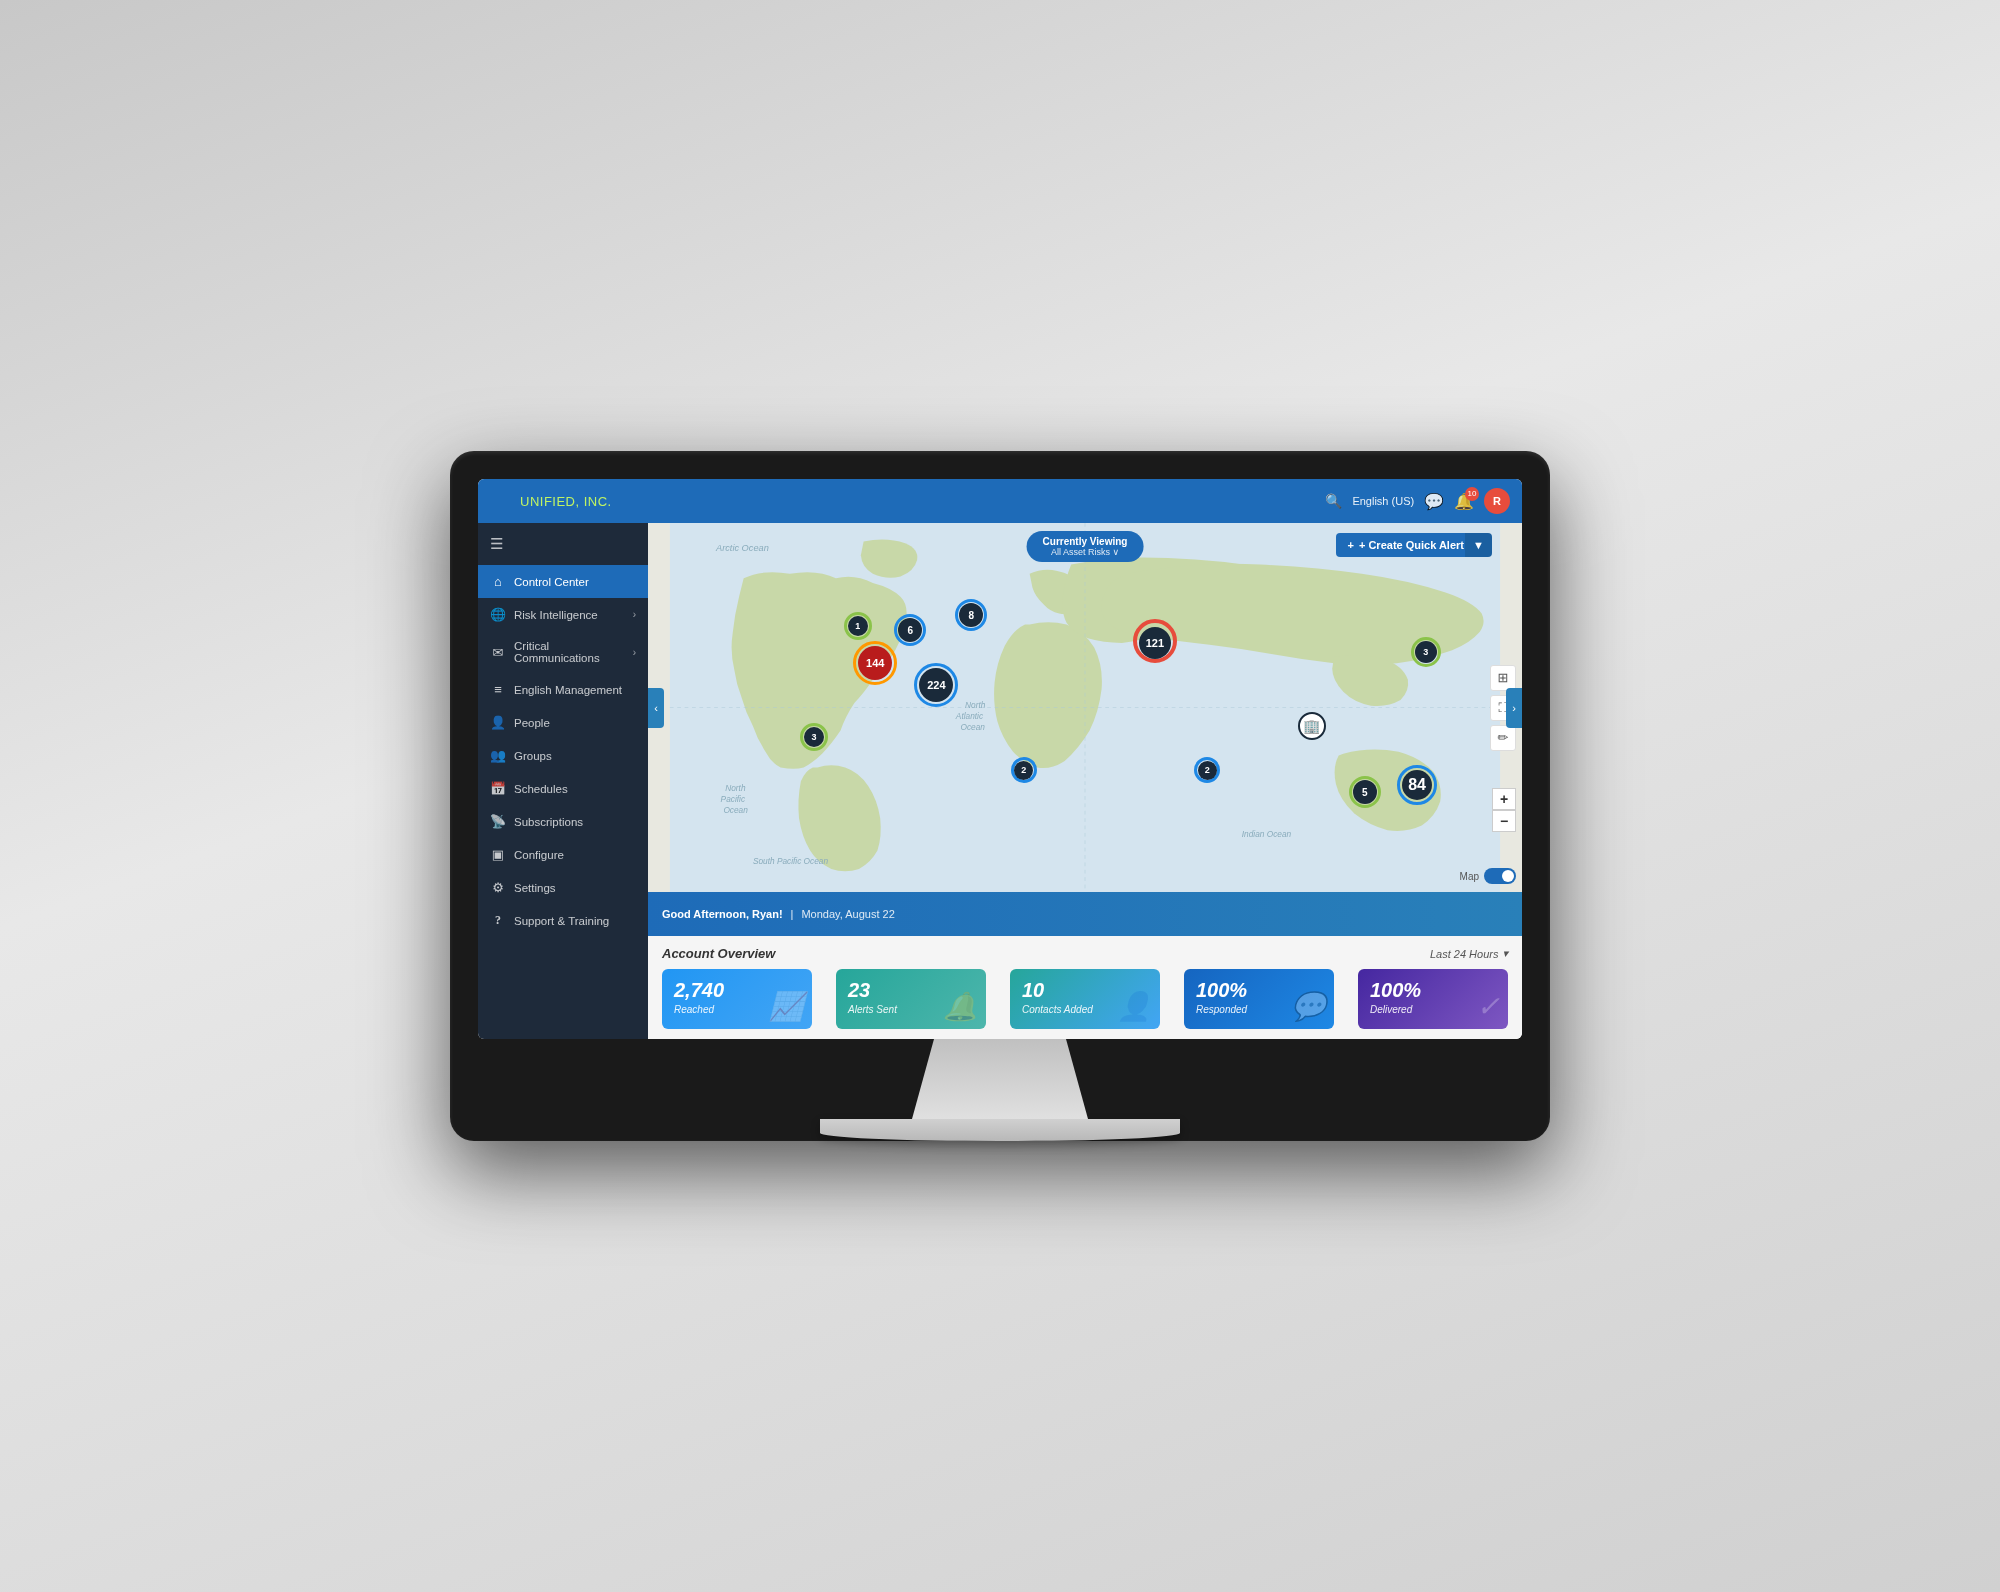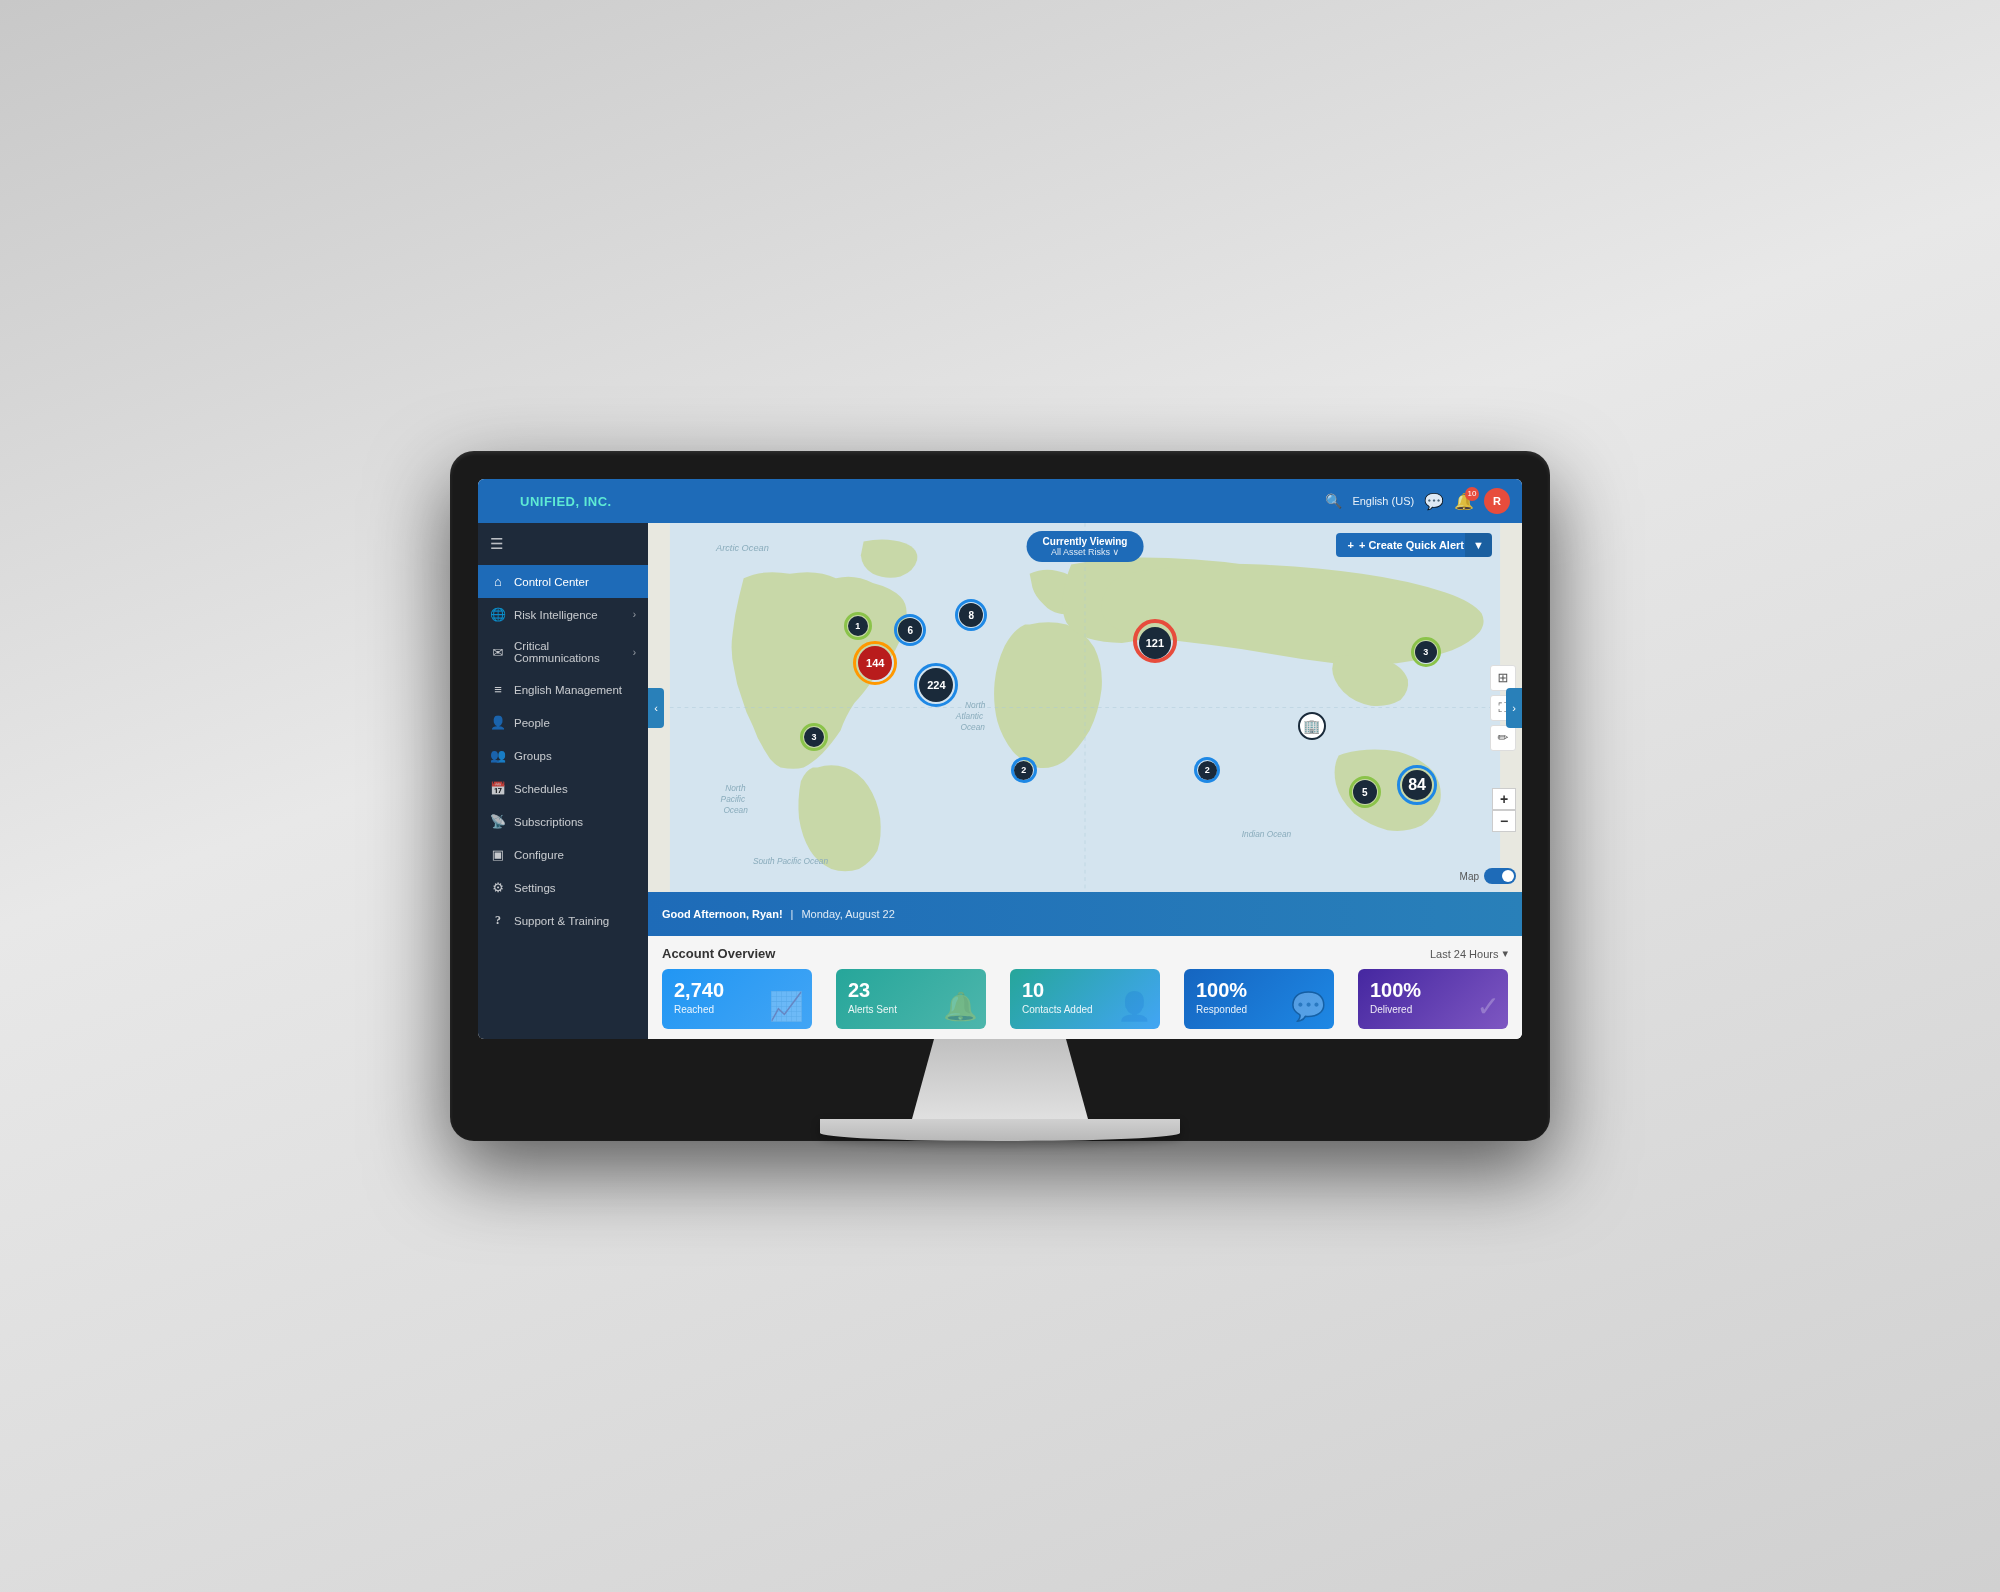--- a/index.html
+++ b/index.html
@@ -53,22 +53,22 @@
     
     .topbar {
       background: #1e6bb8;
       height: 44px;
       display: flex;
       align-items: center;
       padding: 0 12px;
       flex-shrink: 0;
     }
     .topbar-logo {
-      color: #5eead4;
-      font-weight: 700;
+      color: #bef264;
+      font-weight: 400;
       font-size: 13px;
       letter-spacing: 0.5px;
       flex: 1;
       padding-left: 30px;
     }
     .topbar-actions {
       display: flex;
       align-items: center;
       gap: 10px;
     }
@@ -360,20 +360,21 @@
     }
     .greeting-date {
       opacity: 0.85;
     }
 
     
     .account-overview {
       background: #f5f5f5;
       padding: 10px 14px;
       flex-shrink: 0;
+      font-style: italic;
     }
     .account-overview-header {
       display: flex;
       align-items: center;
       justify-content: space-between;
       margin-bottom: 8px;
     }
     .account-overview-title {
       font-size: 13px;
       font-weight: 600;

